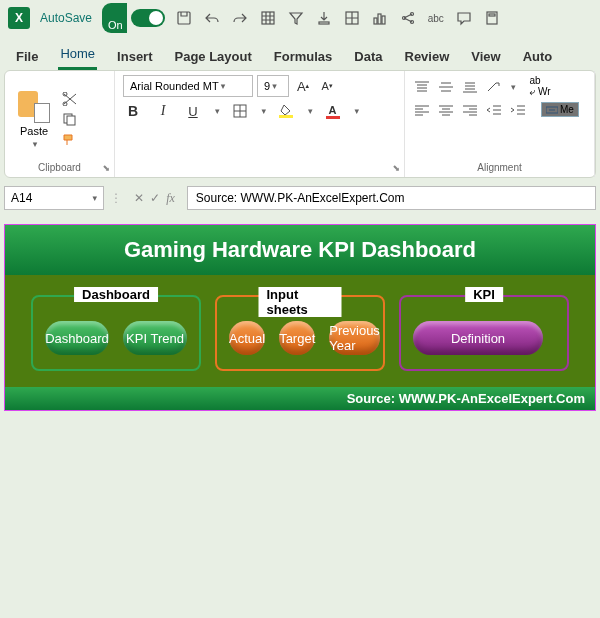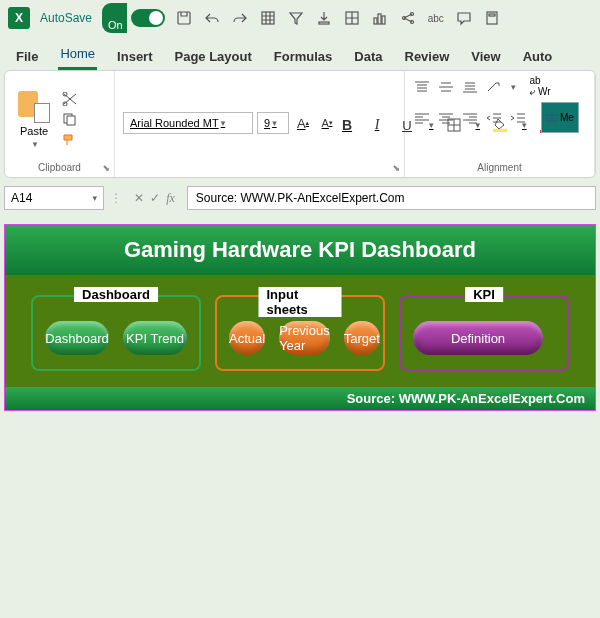--- a/index.html
+++ b/index.html
@@ -25,21 +25,21 @@
 .group-label { font-size: 10px; color: #666; text-align: center; margin-top: auto; padding-bottom: 2px; }
 .group-body { flex: 1; display: flex; align-items: center; gap: 6px; }
 .clipboard-group { width: 110px; }
 .paste-btn { display: flex; flex-direction: column; align-items: center; gap: 2px; width: 42px; }
 .paste-icon-box { width: 32px; height: 34px; position: relative; }
 .paste-clipboard { width: 20px; height: 26px; background: #f3b65a; border-radius: 3px; position: absolute; left: 0; top: 2px; }
 .paste-doc { width: 16px; height: 20px; background: #fff; border: 1px solid #888; position: absolute; right: 0; bottom: 0; }
 .paste-label { font-size: 11px; }
 .clip-side { display: flex; flex-direction: column; gap: 6px; }
 .clip-side svg { width: 18px; height: 14px; }
-.font-group { width: 290px; flex-direction: row; text-decoration: underline; }
+.font-group { width: 290px; flex-direction: column; }
 .font-row { display: flex; align-items: center; gap: 4px; margin-bottom: 4px; }
 .font-row2 { display: flex; align-items: center; gap: 10px; }
 .combo { height: 22px; border: 1px solid #bbb; background: #fff; display: flex; align-items: center; padding: 0 6px; font-size: 11px; }
 .font-name { width: 130px; }
 .font-size { width: 32px; }
 .fbtn { width: 20px; height: 20px; display: flex; align-items: center; justify-content: center; font-size: 12px; color: #333; }
 .bold { font-weight: bold; font-size: 14px; }
 .italic { font-style: italic; font-size: 14px; font-family: serif; }
 .underline { text-decoration: underline; font-size: 13px; }
 .color-swatch { display: flex; flex-direction: column; align-items: center; }
@@ -261,21 +261,21 @@
           </svg>
         <svg class="align-ico" viewBox="0 0 18 14">
             <path d="M2 3h14M8 6h8M2 9h14M8 12h8" stroke="#555"></path>
           </svg>
         <svg class="align-ico" viewBox="0 0 18 14">
             <path d="M8 3h8M8 7h8M8 11h8M5 5L2 7l3 2" stroke="#555" fill="none"></path>
           </svg>
         <svg class="align-ico" viewBox="0 0 18 14">
             <path d="M8 3h8M8 7h8M8 11h8M2 5l3 2-3 2" stroke="#555" fill="none"></path>
           </svg>
-        <div style="margin-left:8px;background:#0f766e;border:1px solid #8ab;padding:9px 4px;font-size:10px;display:flex;align-items:center;gap:2px">
+        <div style="margin-left:8px;background:#737373;border:1px solid #8ab;padding:1px 4px;font-size:10px;display:flex;align-items:center;gap:2px">
             <svg width="12" height="10" viewBox="0 0 12 10">
               <rect x="0" y="2" width="12" height="6" fill="none" stroke="#357"></rect>
               <path d="M3 5h6" stroke="#357"></path>
             </svg>
             <span>Me</span>
           </div>
       </div>
     </div>
     <div class="group-label">Alignment</div>
   </div>
@@ -301,22 +301,22 @@
   <div class="dash-title">Gaming Hardware KPI Dashboard</div>
   <div class="dash-body">
     <div class="panel green">
       <div class="panel-label">Dashboard</div>
       <div class="pill green">Dashboard</div>
       <div class="pill green">KPI Trend</div>
     </div>
     <div class="panel orange">
       <div class="panel-label">Input sheets</div>
       <div class="pill orange">Actual</div>
+      <div class="pill orange">Target</div>
       <div class="pill orange">Previous Year</div>
-      <div class="pill orange">Target</div>
     </div>
     <div class="panel purple">
       <div class="panel-label">KPI</div>
       <div class="pill purple">Definition</div>
     </div>
   </div>
   <div class="sheet-footer">Source: WWW.PK-AnExcelExpert.Com</div>
 </div>
 
 </body></html>

